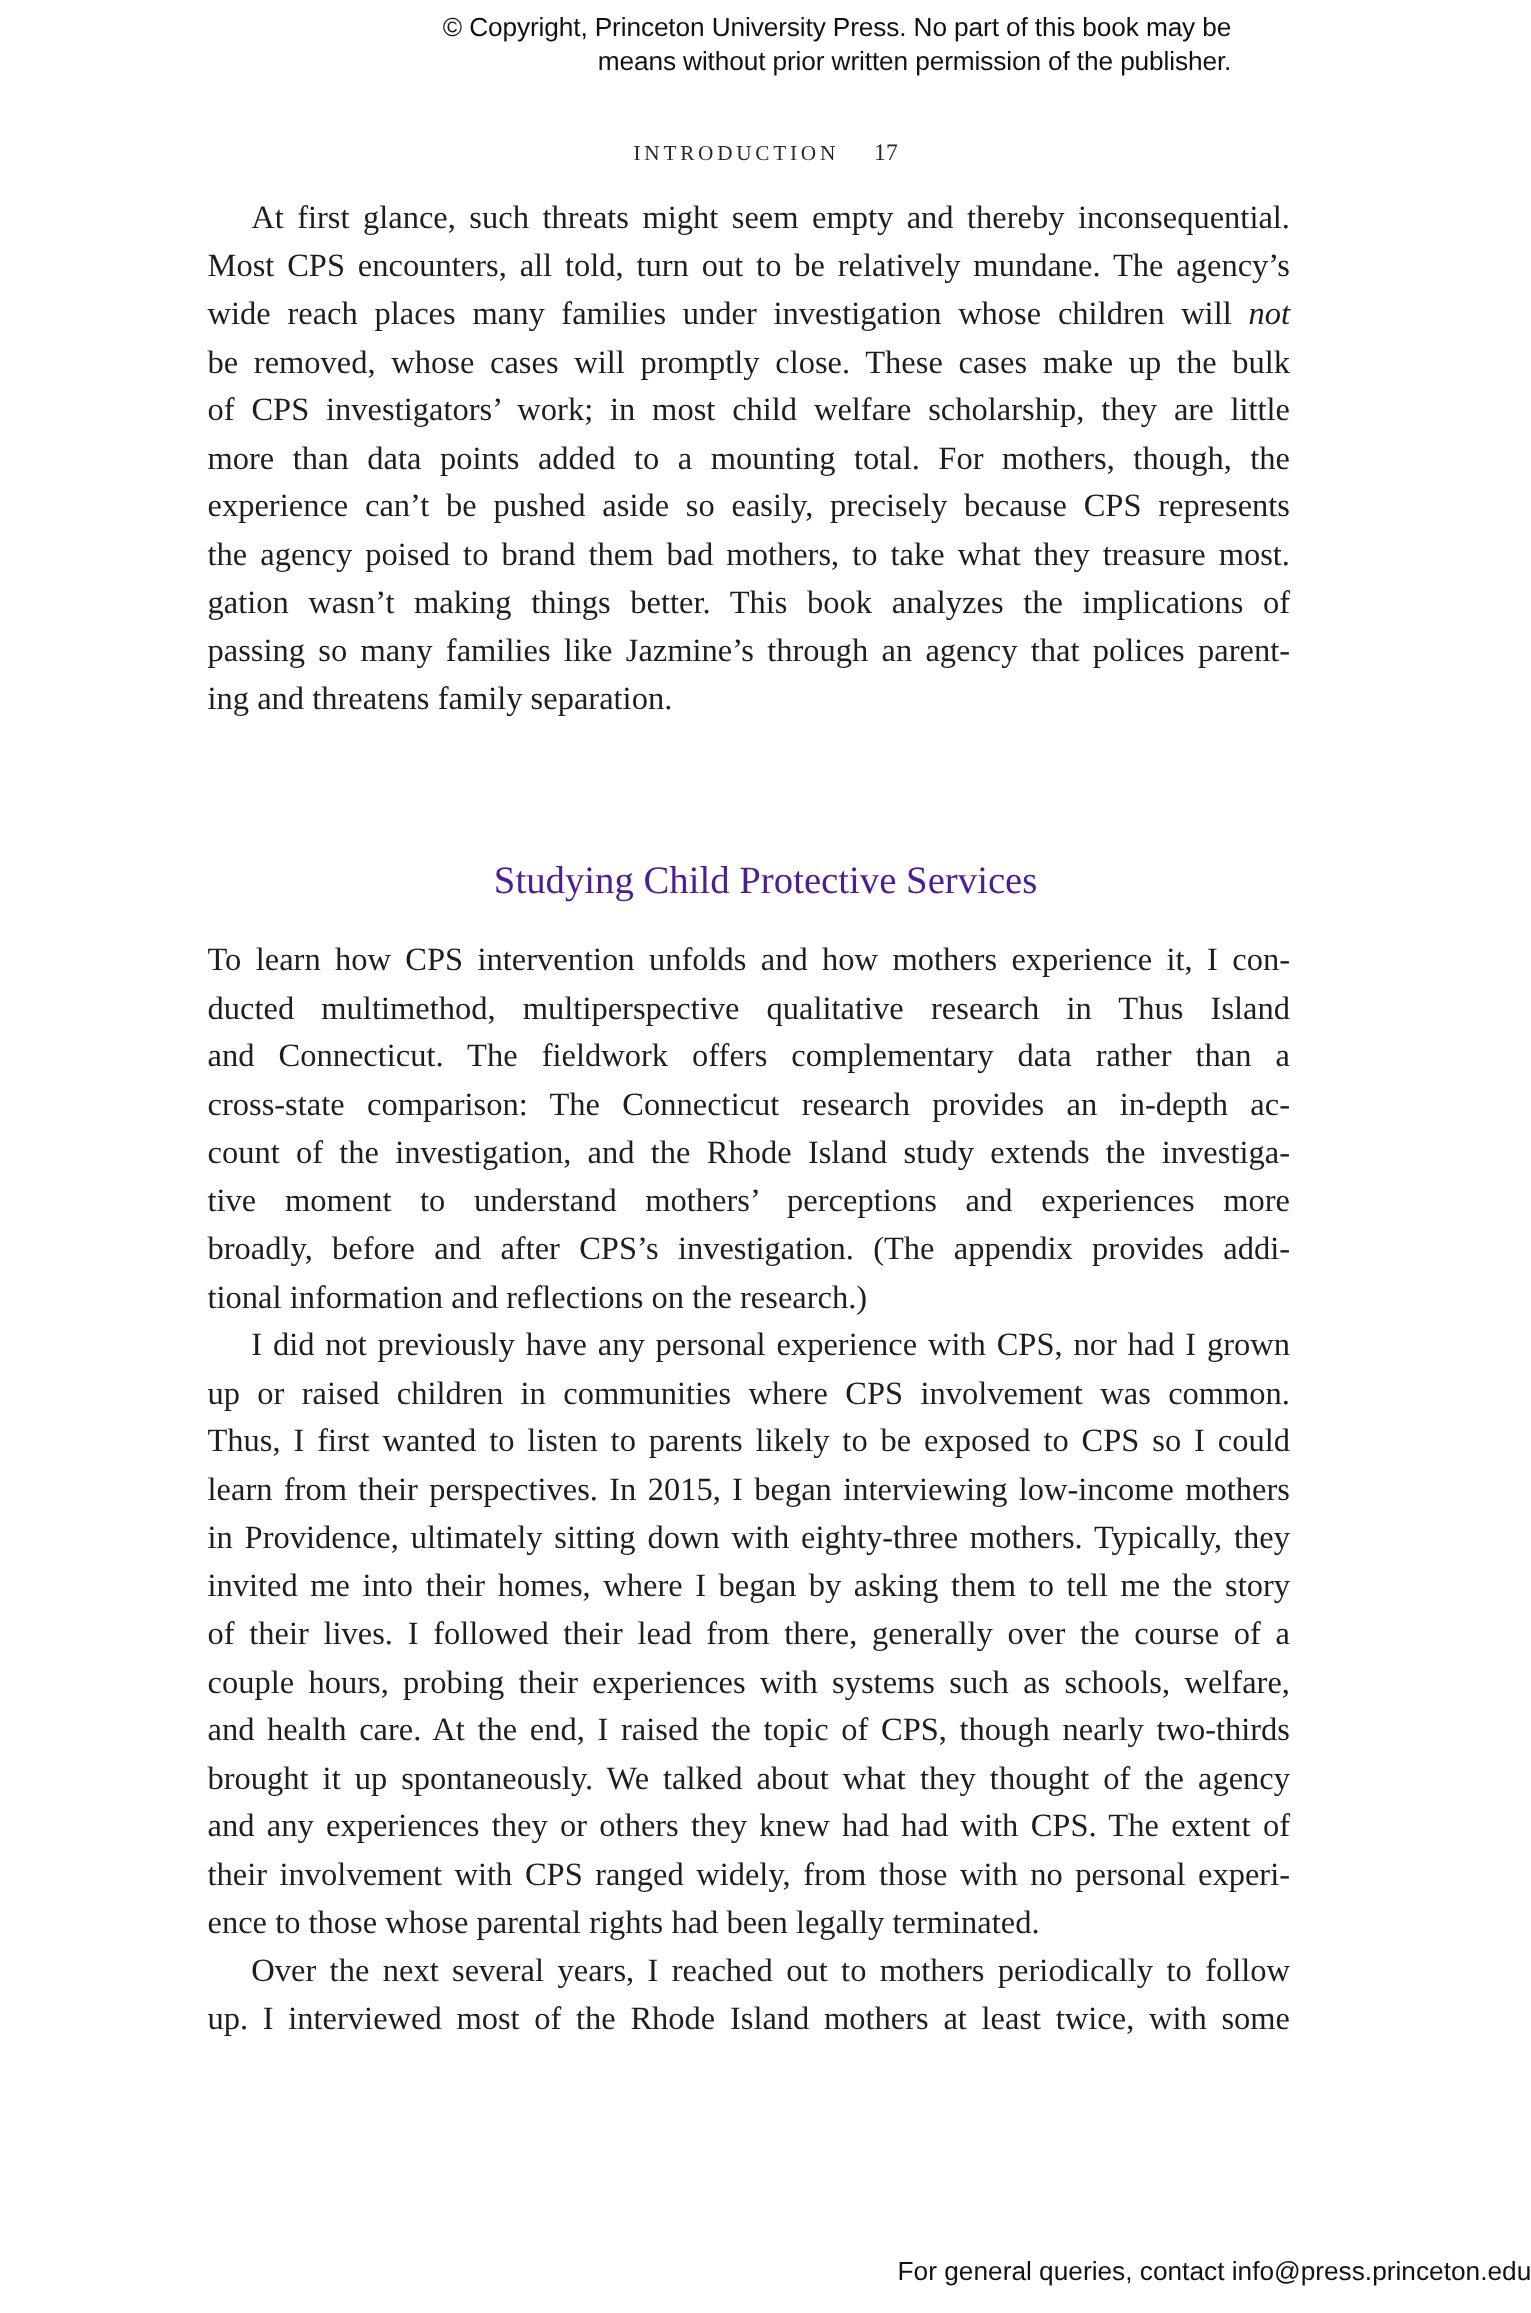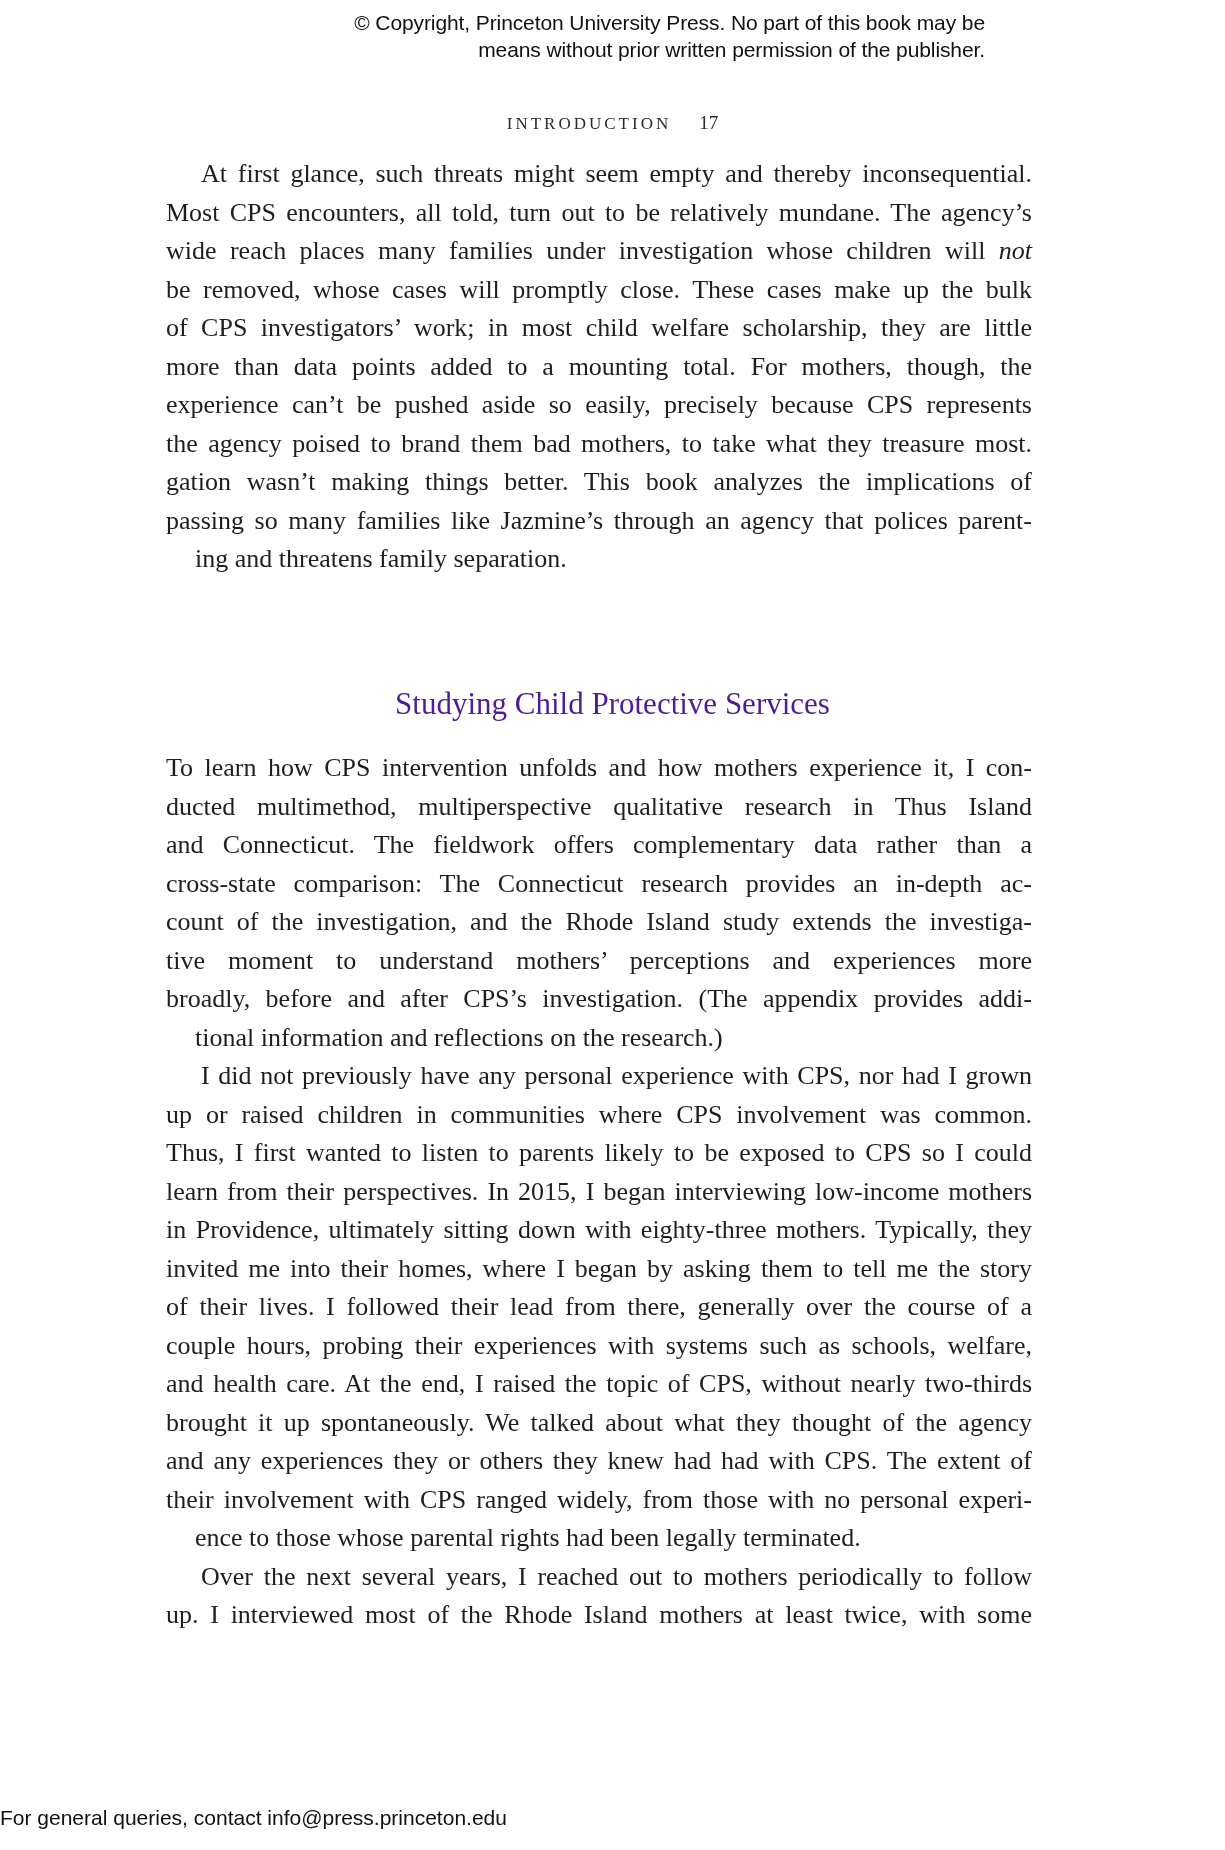--- a/index.html
+++ b/index.html
@@ -17,28 +17,28 @@
   }
   .running-head .pg { margin-left: 28px; letter-spacing: 0; font-size: 19px; }
   .text {
     position: absolute; left: 166px; width: 866px;
     font-family: "Liberation Serif", serif; font-size: 26px; color: #1e1e1e;
   }
   .line {
     height: 38.5px; line-height: 38.5px; white-space: nowrap;
     text-align: justify; text-align-last: justify; overflow: visible;
   }
-  .line.last { text-align-last: left; margin-left: 29px; }
+  .line.last { text-align-last: left; }
   .line.indent { padding-left: 35px; }
   .heading {
     position: absolute; left: 0; width: 1225px; top: 686px; text-align: center;
     font-family: "Liberation Serif", serif; font-size: 31px; color: #4c1d95;
   }
   .footer {
-    position: absolute; left: 0; width: 1225px; top: 1806px; text-align: left;
+    position: absolute; left: 0; width: 1225px; top: 1806px; text-align: right;
     font-family: "Liberation Sans", sans-serif; font-size: 21px; color: #111;
   }
   i { font-style: italic; }
 </style>
 </head>
 <body>
 
 <div class="copyright">
   <div>© Copyright, Princeton University Press. No part of this book may be</div>
   <div>means without prior written permission of the publisher.</div>
@@ -75,21 +75,21 @@
   <div class="line last">tional information and reflections on the research.)</div>
 
   <div class="line indent">I did not previously have any personal experience with CPS, nor had I grown</div>
   <div class="line">up or raised children in communities where CPS involvement was common.</div>
   <div class="line">Thus, I first wanted to listen to parents likely to be exposed to CPS so I could</div>
   <div class="line">learn from their perspectives. In 2015, I began interviewing low-income mothers</div>
   <div class="line">in Providence, ultimately sitting down with eighty-three mothers. Typically, they</div>
   <div class="line">invited me into their homes, where I began by asking them to tell me the story</div>
   <div class="line">of their lives. I followed their lead from there, generally over the course of a</div>
   <div class="line">couple hours, probing their experiences with systems such as schools, welfare,</div>
-  <div class="line">and health care. At the end, I raised the topic of CPS, without nearly two-thirds</div>
+  <div class="line">and health care. At the end, I raised the topic of CPS, though nearly two-thirds</div>
   <div class="line">brought it up spontaneously. We talked about what they thought of the agency</div>
   <div class="line">and any experiences they or others they knew had had with CPS. The extent of</div>
   <div class="line">their involvement with CPS ranged widely, from those with no personal experi-</div>
   <div class="line last">ence to those whose parental rights had been legally terminated.</div>
 
   <div class="line indent">Over the next several years, I reached out to mothers periodically to follow</div>
   <div class="line">up. I interviewed most of the Rhode Island mothers at least twice, with some</div>
 </div>
 
 <div class="footer">For general queries, contact info@press.princeton.edu</div>

